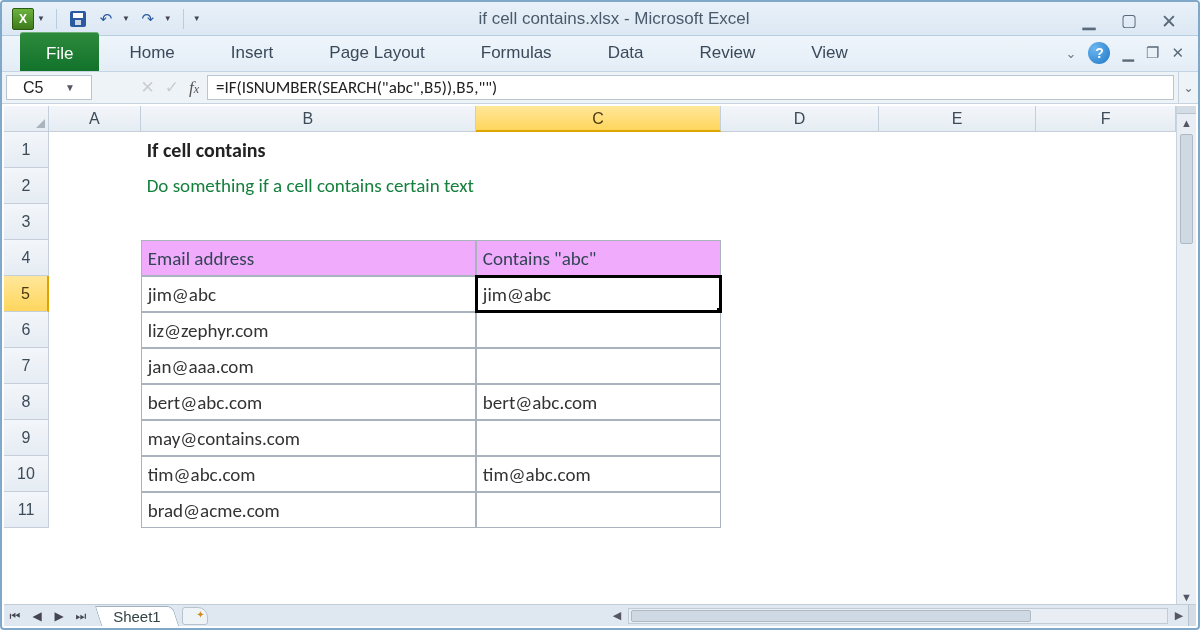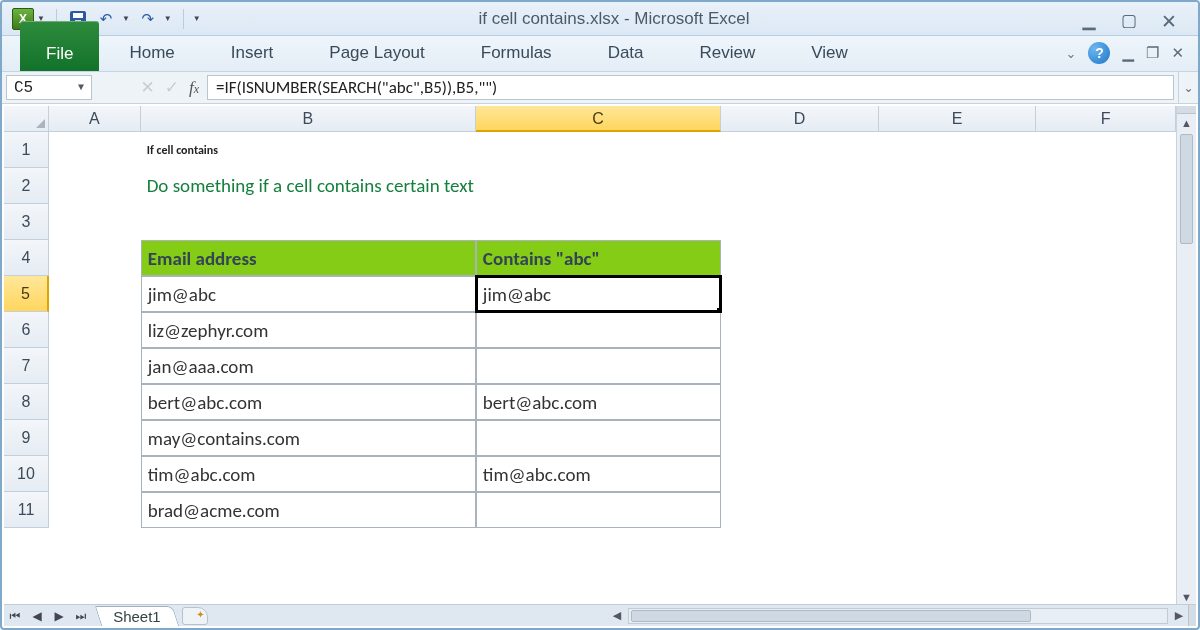--- a/index.html
+++ b/index.html
@@ -51,42 +51,42 @@
   .win-btn.x { font-size:19px; }
   
   .ribbon {
     height: 36px; background:linear-gradient(#eef5fb,#e4edf6);
     border-bottom:1px solid #c5d4e2;
     display:flex; align-items:flex-end; padding-left:18px;
     position:relative;
   }
   .file-tab {
     background: linear-gradient(#2e8b3d,#12722a);
-    color:#fff; padding:23px 26px 7px 26px; font-size:17px;
+    color:#fff; padding:12px 26px 7px 26px; font-size:17px;
     border-top-left-radius:3px; border-top-right-radius:3px;
     margin-right:30px; cursor:pointer;
     box-shadow: inset 0 1px 0 rgba(255,255,255,.3);
   }
   .rtab { color:#3a4a5a; font-size:17px; padding:8px 0 8px 0; margin-right:56px; cursor:pointer; }
   .ribbon-right { position:absolute; right:14px; top:6px; display:flex; align-items:center; gap:12px; }
   .help-icon {
     width:22px; height:22px; border-radius:50%;
     background: radial-gradient(circle at 30% 30%, #6cb6f0, #1d77c7);
     color:#fff; text-align:center; font-weight:bold; font-size:14px; line-height:22px;
   }
   .rb-ico { color:#5a6a7a; font-size:15px; cursor:pointer; }
   .chev { font-size:13px; color:#6a7888; }
   
   .fxrow {
     height:32px; border-bottom:1px solid #c7d3de;
     display:flex; align-items:stretch; background:#eef3f8;
   }
   .namebox {
     width:86px; background:#fff; border:1px solid #b9c6d2; margin:3px 0 3px 4px;
-    display:flex; align-items:center; padding:0 7px; font-size:16px; color:#222;font-family:Liberation Mono, monospace;
+    display:flex; align-items:center; padding:0 16px; font-size:16px; color:#222;
   }
   .namebox .dd { margin-left:auto; font-size:10px; color:#556; }
   .fx-gap {
     width:115px; display:flex; align-items:center; justify-content:flex-end;
     padding-right:8px; color:#777; font-size:17px;
   }
   .fx-label { font-style:italic; font-family: "Times New Roman", serif; color:#555; font-size:17px; }
   .fx-input {
     flex:1; background:#fff; border:1px solid #b9c6d2; margin:3px 4px 3px 0;
     display:flex; align-items:center; padding:0 8px; font-size:17px; font-family:Calibri, sans-serif;
@@ -118,23 +118,23 @@
   }
   .rowh.sel { background:linear-gradient(#ffe79a,#ffd65e); border-right:2px solid #e0a400; color:#4a3a10; }
   .cells { position:absolute; left:45px; top:26px; right:0; bottom:0; }
   .row { display:flex; height:36px; }
   .cell {
     border-right:1px solid #d6dde4; border-bottom:1px solid #d6dde4;
     padding:0 6px; font-family:Calibri, sans-serif; font-size:19px; color:#333;
     display:flex; align-items:center; overflow:hidden; white-space:nowrap;
   }
   .row.noborder .cell { border-right-color:transparent; border-bottom-color:transparent; }
-  .hdr { font-weight:600; color:#222; font-size:12px; }
+  .hdr { font-weight:600; color:#222; font-size:20px; }
   .sub { color:#15803d; font-size:19px; }
-  .tblhead { background:#84cc16; border:1px solid #a8b3be !important; color:#345;font-weight:bold; }
+  .tblhead { background:#f0abfc; border:1px solid #a8b3be !important; color:#345; }
   .tblcell { border:1px solid #a8b3be !important; }
   .selcell {
     outline:3px solid #000; outline-offset:-2px; position:relative; background:#fff;
   }
   .selcell::after {
     content:""; position:absolute; right:-3px; bottom:-3px; width:6px; height:6px;
     background:#000;
   }
   .vscroll {
     width:20px; background:#e9eef4; border-left:1px solid #c7d3de;

